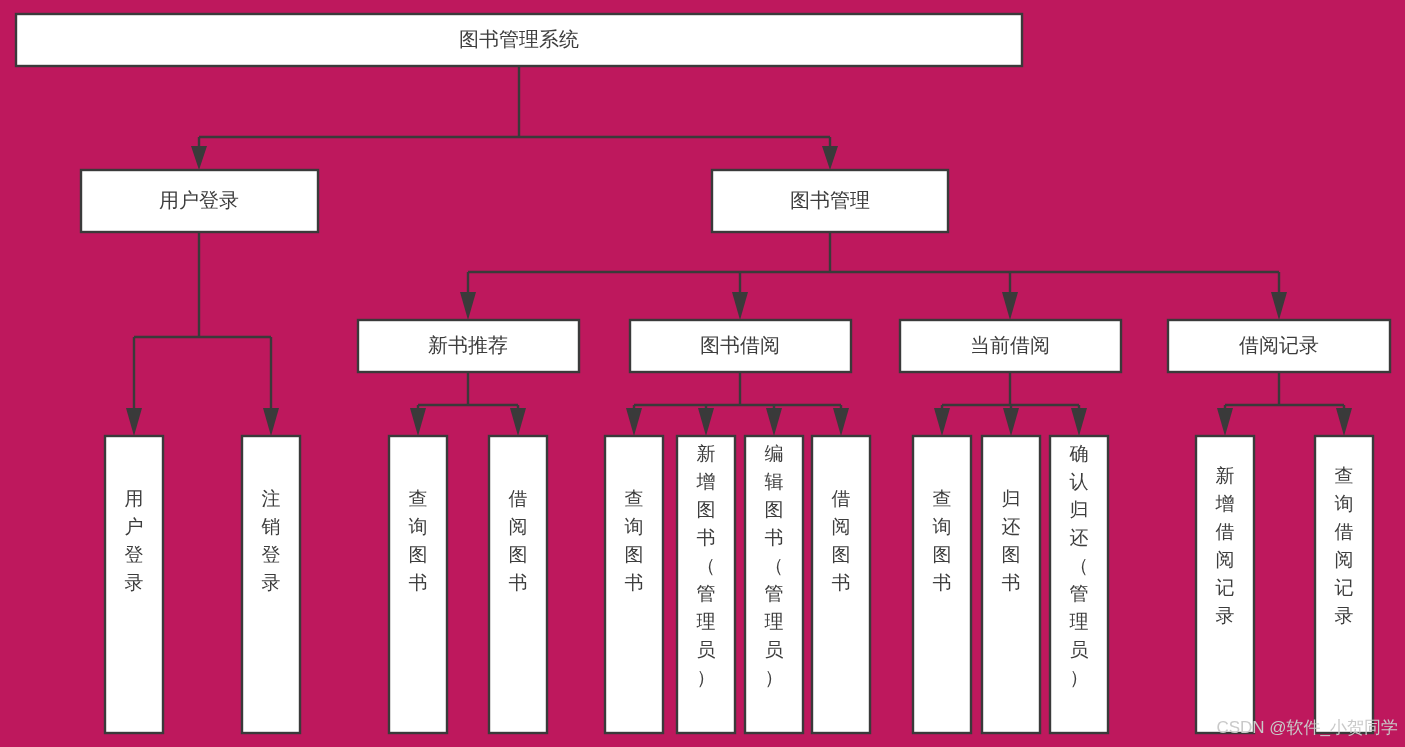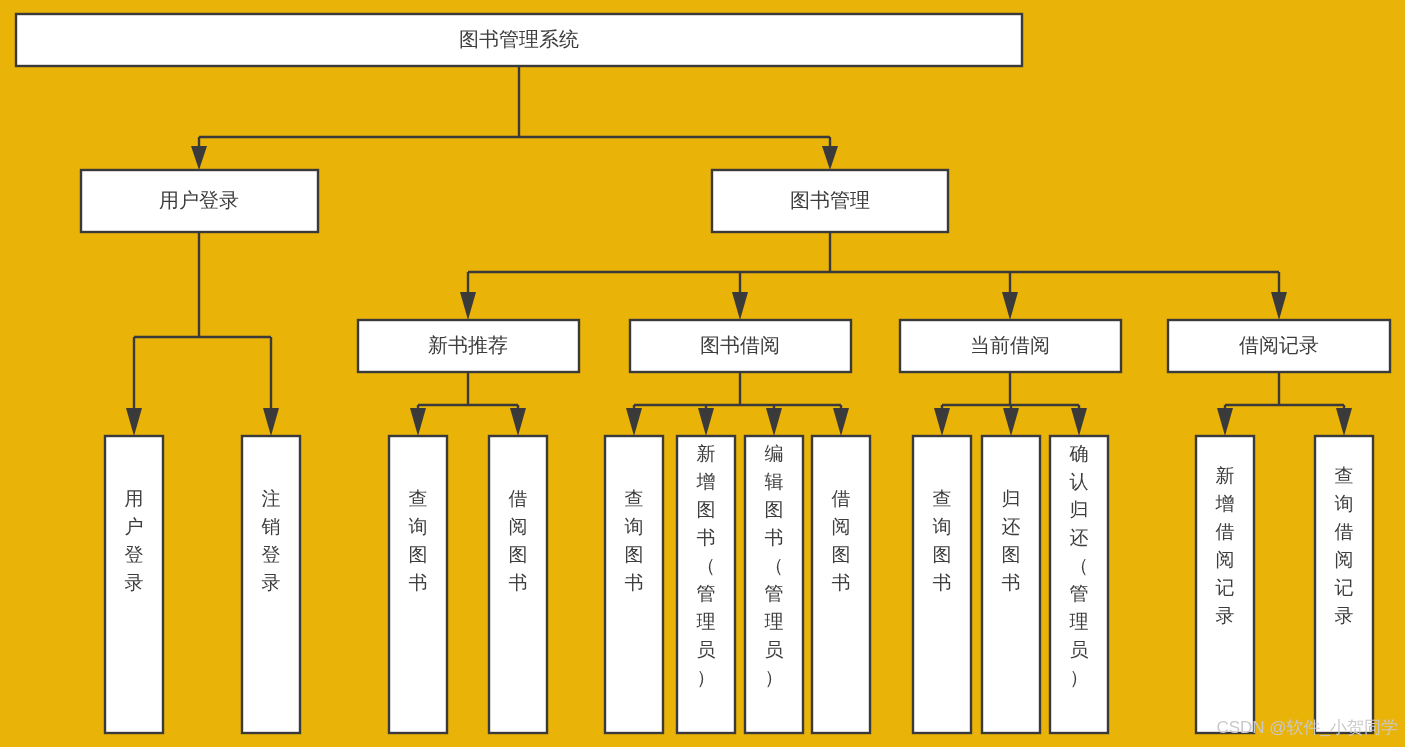--- a/index.html
+++ b/index.html
@@ -8,21 +8,21 @@
     padding: 0;
     background: #ffffff;
   }
   body {
     font-family: "Liberation Sans", "DejaVu Sans", sans-serif;
   }
   #diagram-root {
     position: relative;
     width: 1405px;
     height: 747px;
-    background: #eab308;
+    background: #be185d;
     overflow: hidden;
   }
   svg#tree-svg {
     position: absolute;
     top: 0;
     left: 0;
     width: 1405px;
     height: 747px;
     display: block;
   }

